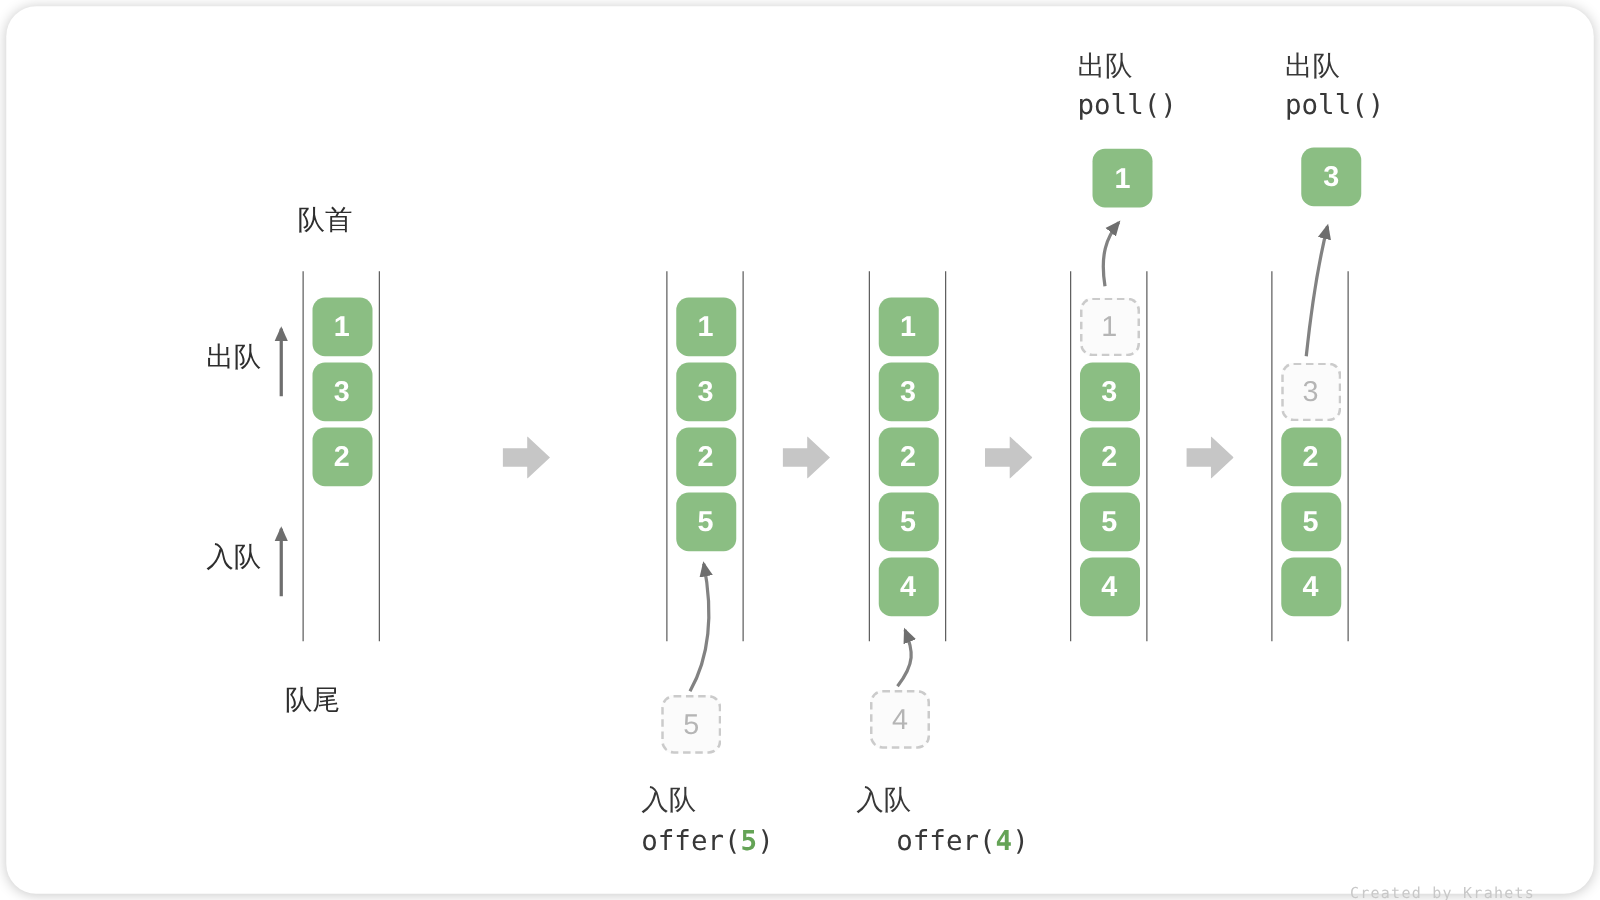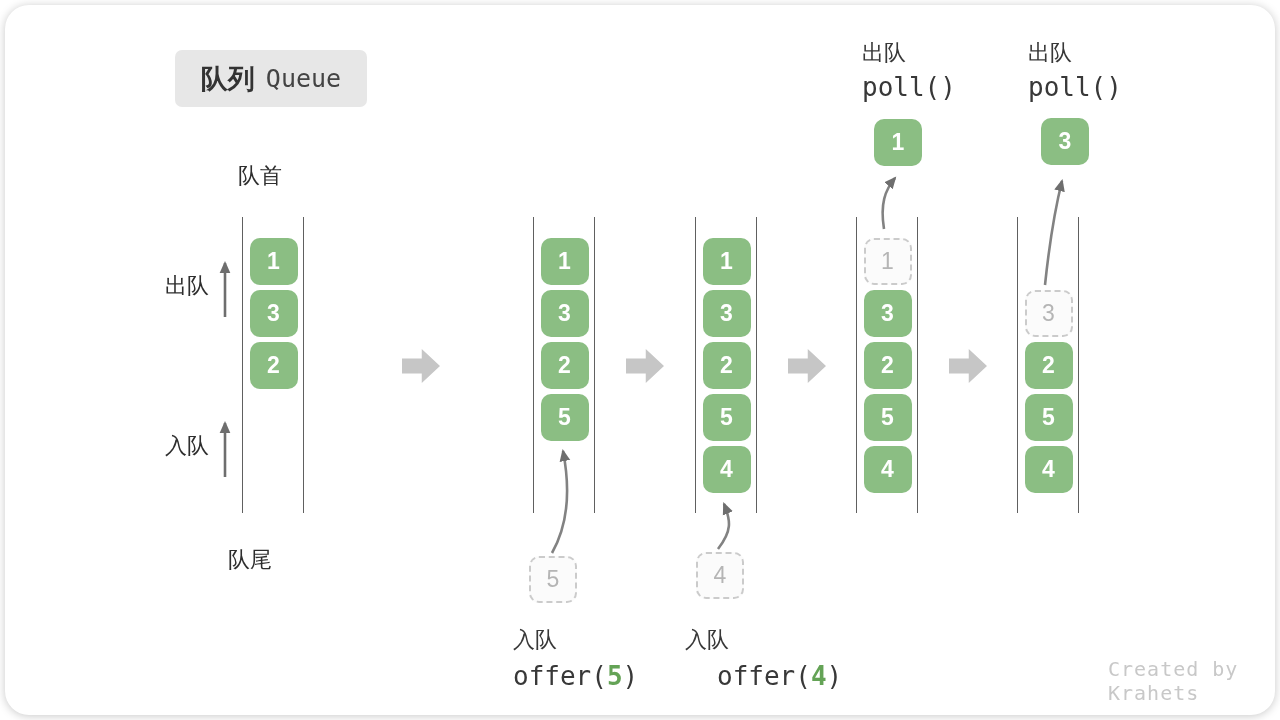--- a/index.html
+++ b/index.html
@@ -16,21 +16,21 @@
   .title-badge {
     position: absolute; left: 170px; top: 45px; width: 192px; height: 57px;
     background: #e7e7e7; border-radius: 7px;
     display: flex; align-items: center; justify-content: center; gap: 11px;
   }
   .title-zh { font-size: 27px; font-weight: bold; color: #333333; }
   .title-en { font-size: 25px; color: #444444; font-family: "DejaVu Sans Mono", monospace; }
 
   .zh-bold { position: absolute; font-size: 22px; font-weight: normal; color: #2e2e2e; }
   .zh-reg  { position: absolute; font-size: 22px; color: #383838; }
-  .mono    { position: absolute; font-size: 26px; color: #383838; font-family: "DejaVu Sans Mono", monospace; }
+  .mono    { position: absolute; font-size: 22px; color: #383838; font-family: "DejaVu Sans Mono", monospace; }
   .mono .accent { color: #64a356; font-weight: bold; }
 
   
   .qcol {
     position: absolute; top: 212px; width: 62px; height: 296px;
     border-left: 1.5px solid #606060; border-right: 1.5px solid #606060;
   }
   .cell {
     position: absolute; left: 6.5px; width: 48px; height: 47px;
     border-radius: 10px; background: #8bbe83;
@@ -57,34 +57,30 @@
 
   
   .block-arrow {
     position: absolute; width: 38px; height: 34px; background: #c6c6c6;
     clip-path: polygon(0% 28%, 52% 28%, 52% 0%, 100% 50%, 52% 100%, 52% 72%, 0% 72%);
   }
 
   .arrow-layer { position: absolute; left: 0; top: 0; width: 1280px; height: 720px; pointer-events: none; }
 
   .credit {
-    position: absolute; left: 1075px; top: 652px;
-    font-family: "DejaVu Sans Mono", monospace; font-size: 20px;
-    color: #c8c8c8; letter-spacing: 1px; margin-left: 28px;
+    position: absolute; left: 1075px; top: 702px;
+    font-family: "DejaVu Sans Mono", monospace; font-size: 12px;
+    color: #c8c8c8; letter-spacing: 1px;
   }
 </style>
 </head>
 <body>
 
 <div class="card">
 
-  <div class="title-badge">
-    <span class="title-zh">队列</span>
-    <span class="title-en">Queue</span>
-  </div>
 
   <div class="zh-bold" style="left:233px; top:156px;">队首</div>
   <div class="zh-bold" style="left:223px; top:540px;">队尾</div>
 
   <div class="zh-bold" style="left:160px; top:266px;">出队</div>
   <div class="zh-bold" style="left:160px; top:426px;">入队</div>
 
   <div class="qcol" style="left:237px;">
     <div class="cell r0">1</div>
     <div class="cell r1">3</div>

